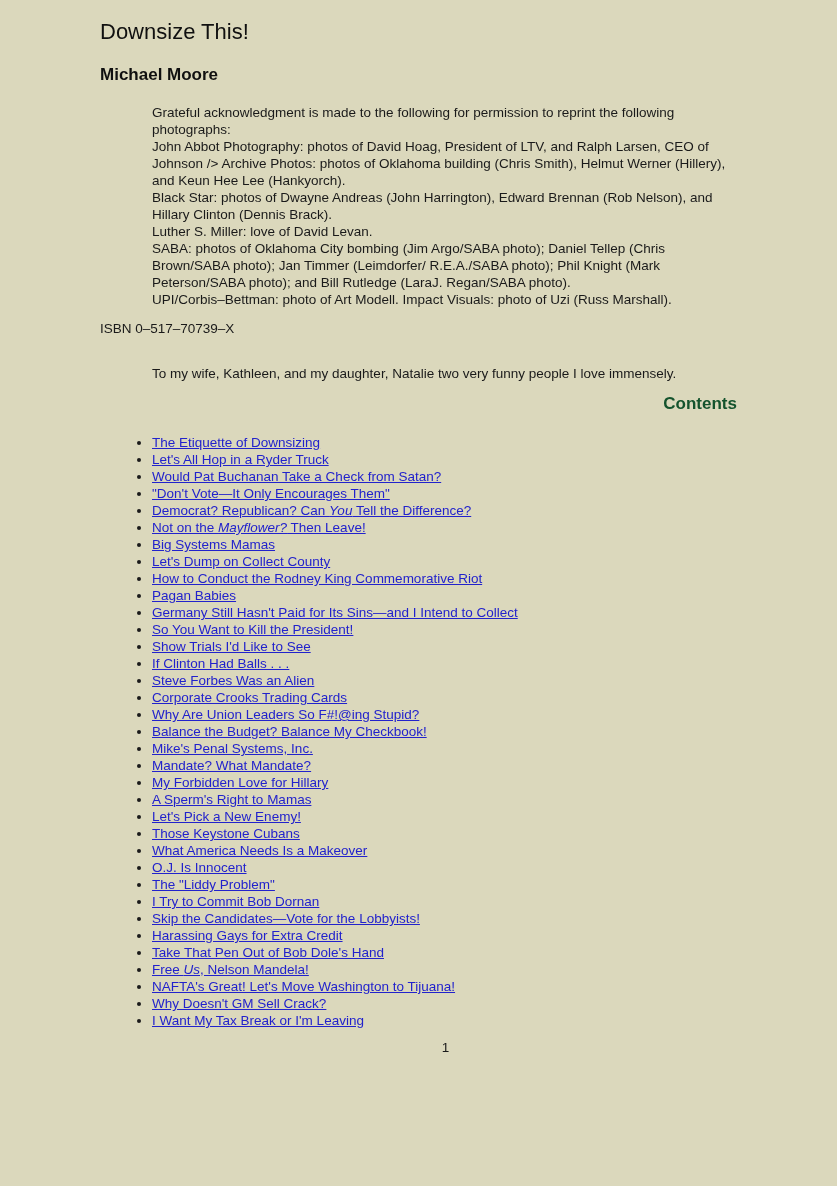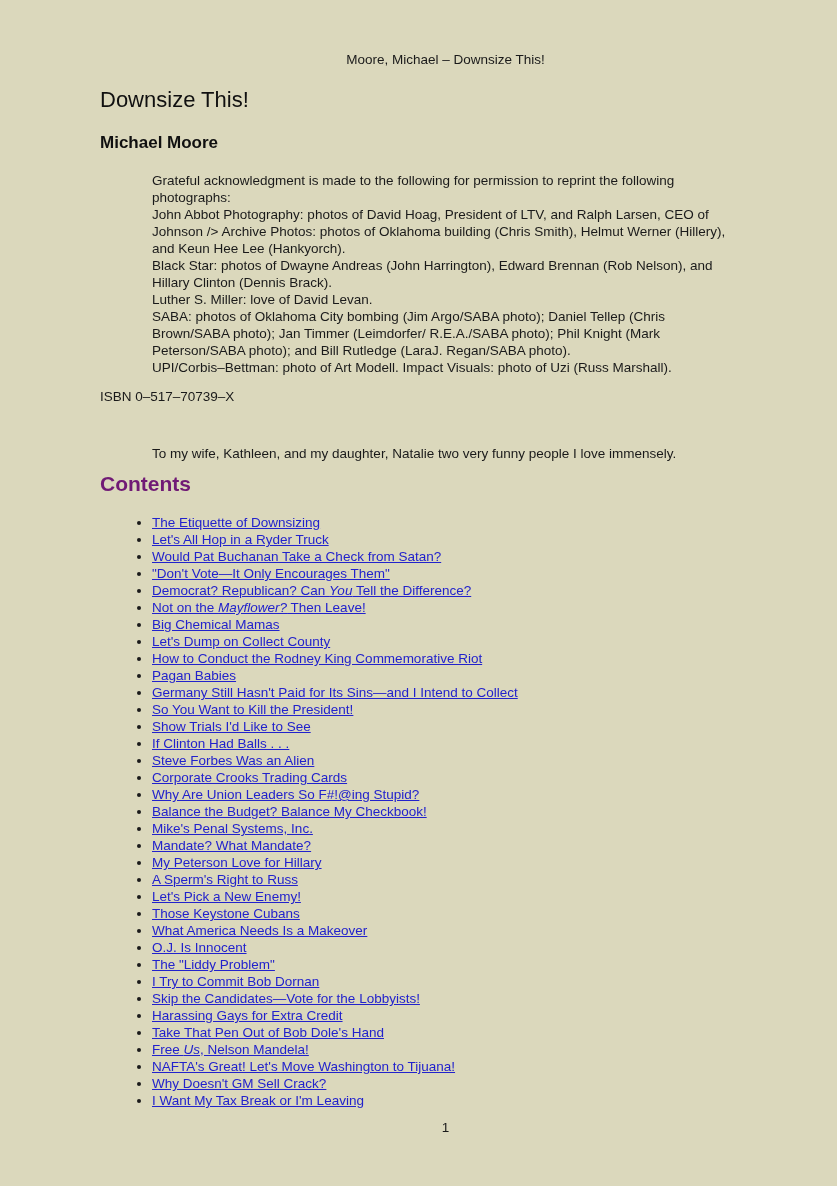--- a/index.html
+++ b/index.html
@@ -26,25 +26,25 @@
   h2.book-author {
     font-size: 17px; line-height: 20px;
     margin: 20px 0 0 0;
     font-weight: bold; color: #101010;
   }
   .ack {
     margin: 19px 0 0 52px;
     width: 585px;
   }
   .isbn { margin: 12px 0 0 0; }
-  .dedication { margin: 40px 0 0 52px; }
+  .dedication { margin: 28px 0 0 52px; }
   h3.contents-heading {
-    font-size: 21px; line-height: 20px;
+    font-size: 17px; line-height: 20px;
     margin: 12px 0 0 0;
-    font-weight: bold; color: #701a75;
+    font-weight: bold; color: #14532d; text-align: right;
   }
   ul.contents-list {
     margin: 20px 0 0 0;
     padding-left: 52px;
     list-style: disc outside;
   }
   ul.contents-list li { line-height: 17px; }
   ul.contents-list a {
     color: #2222cc;
     text-decoration: underline;
@@ -54,21 +54,20 @@
     text-align: center;
     margin-top: 10px;
     margin-left: 54px;
   }
 </style>
 </head>
 <body>
 
 <div class="page">
 
-  <div class="running-header">Moore, Michael – Downsize This!</div>
 
   <h1 class="book-title">Downsize This!</h1>
 
   <h2 class="book-author">Michael Moore</h2>
 
   <div class="ack">
     <div>Grateful acknowledgment is made to the following for permission to reprint the following photographs:</div>
     <div>John Abbot Photography: photos of David Hoag, President of LTV, and Ralph Larsen, CEO of Johnson /&gt; Archive Photos: photos of Oklahoma building (Chris Smith), Helmut Werner (Hillery), and Keun Hee Lee (Hankyorch).</div>
     <div>Black Star: photos of Dwayne Andreas (John Harrington), Edward Brennan (Rob Nelson), and Hillary Clinton (Dennis Brack).</div>
     <div>Luther S. Miller: love of David Levan.</div>
@@ -82,36 +81,36 @@
 
   <h3 class="contents-heading">Contents</h3>
 
   <ul class="contents-list" id="contents-list">
       <li><a href="#">The Etiquette of Downsizing</a></li>
       <li><a href="#">Let's All Hop in a Ryder Truck</a></li>
       <li><a href="#">Would Pat Buchanan Take a Check from Satan?</a></li>
       <li><a href="#">"Don't Vote—It Only Encourages Them"</a></li>
       <li><a href="#">Democrat? Republican? Can <i>You</i> Tell the Difference?</a></li>
       <li><a href="#">Not on the <i>Mayflower?</i> Then Leave!</a></li>
-      <li><a href="#">Big Chemical Mamas</a></li>
+      <li><a href="#">Big Systems Mamas</a></li>
       <li><a href="#">Let's Dump on Collect County</a></li>
       <li><a href="#">How to Conduct the Rodney King Commemorative Riot</a></li>
       <li><a href="#">Pagan Babies</a></li>
       <li><a href="#">Germany Still Hasn't Paid for Its Sins—and I Intend to Collect</a></li>
       <li><a href="#">So You Want to Kill the President!</a></li>
       <li><a href="#">Show Trials I'd Like to See</a></li>
       <li><a href="#">If Clinton Had Balls . . .</a></li>
       <li><a href="#">Steve Forbes Was an Alien</a></li>
       <li><a href="#">Corporate Crooks Trading Cards</a></li>
       <li><a href="#">Why Are Union Leaders So F#!@ing Stupid?</a></li>
       <li><a href="#">Balance the Budget? Balance My Checkbook!</a></li>
       <li><a href="#">Mike's Penal Systems, Inc.</a></li>
       <li><a href="#">Mandate? What Mandate?</a></li>
-      <li><a href="#">My Peterson Love for Hillary</a></li>
-      <li><a href="#">A Sperm's Right to Russ</a></li>
+      <li><a href="#">My Forbidden Love for Hillary</a></li>
+      <li><a href="#">A Sperm's Right to Mamas</a></li>
       <li><a href="#">Let's Pick a New Enemy!</a></li>
       <li><a href="#">Those Keystone Cubans</a></li>
       <li><a href="#">What America Needs Is a Makeover</a></li>
       <li><a href="#">O.J. Is Innocent</a></li>
       <li><a href="#">The "Liddy Problem"</a></li>
       <li><a href="#">I Try to Commit Bob Dornan</a></li>
       <li><a href="#">Skip the Candidates—Vote for the Lobbyists!</a></li>
       <li><a href="#">Harassing Gays for Extra Credit</a></li>
       <li><a href="#">Take That Pen Out of Bob Dole's Hand</a></li>
       <li><a href="#">Free <i>Us</i>, Nelson Mandela!</a></li>

